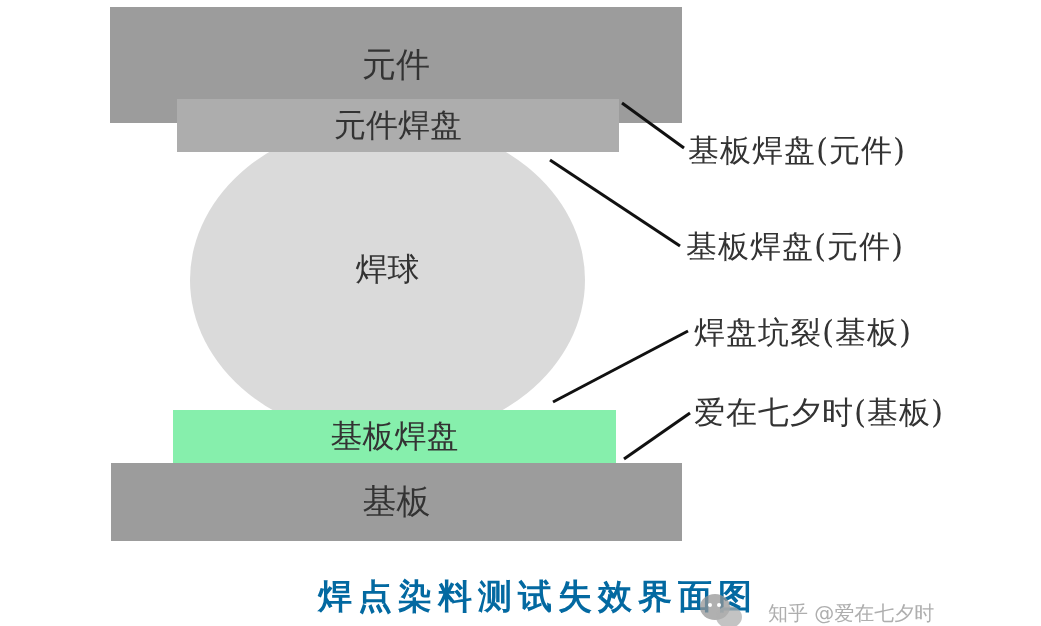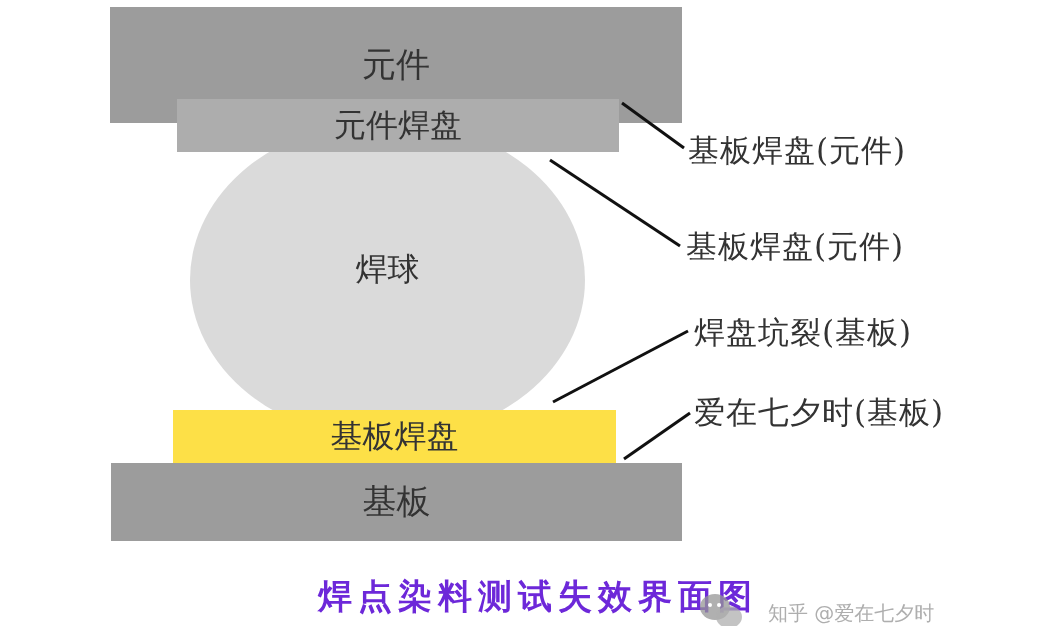--- a/index.html
+++ b/index.html
@@ -14,37 +14,37 @@
     color: #333333;
     box-sizing: border-box;
   }
   .component { left: 110px; top: 7px; width: 572px; height: 116px; background: #9c9c9c; font-size: 34px; }
   .comp-pad  { left: 177px; top: 99px; width: 442px; height: 53px; background: #adadad; font-size: 32px; text-align: center; }
   .ball {
     position: absolute; left: 190px; top: 120px; width: 395px; height: 320px;
     border-radius: 50%; background: #dadada;
   }
   .ball-label { left: 190px; top: 120px; width: 395px; height: 300px; font-size: 32px; background: transparent; }
-  .board-pad { left: 173px; top: 410px; width: 443px; height: 53px; background: #fde047; font-size: 32px; }
+  .board-pad { left: 173px; top: 410px; width: 443px; height: 53px; background: #86efac; font-size: 32px; }
   .board     { left: 111px; top: 463px; width: 571px; height: 78px; background: #9c9c9c; font-size: 34px; }
 
   svg.leaders { position: absolute; left: 0; top: 0; width: 1041px; height: 626px; pointer-events: none; }
 
   .callout {
     position: absolute; color: #333333; font-size: 31px; white-space: nowrap; letter-spacing: 1px;
   }
   .c1 { left: 688px; top: 130px; }
   .c2 { left: 686px; top: 226px; }
   .c3 { left: 694px; top: 312px; }
   .c4 { left: 694px; top: 392px; }
 
   .caption {
     position: absolute; left: 318px; top: 574px;
     font-family: "DejaVu Sans", "Liberation Sans", sans-serif;
-    font-weight: bold; font-size: 34px; color: #6d28d9; letter-spacing: 6px; white-space: nowrap;
+    font-weight: bold; font-size: 34px; color: #0369a1; letter-spacing: 6px; white-space: nowrap;
   }
   .watermark {
     position: absolute; left: 700px; top: 594px; display: flex; align-items: center; gap: 22px;
     color: rgba(160,160,160,0.85);
     font-family: "DejaVu Sans", "Liberation Sans", sans-serif; font-size: 20px; white-space: nowrap;
   }
   .wechat-icon { position: relative; width: 46px; height: 38px; }
   .wechat-icon .b1 { position: absolute; left: 0; top: 0; width: 30px; height: 26px; border-radius: 50%; background: rgba(150,150,150,0.75); }
   .wechat-icon .b2 { position: absolute; left: 16px; top: 12px; width: 26px; height: 22px; border-radius: 50%; background: rgba(175,175,175,0.75); }
   .wechat-icon .b1::before, .wechat-icon .b1::after { content: ""; position: absolute; top: 9px; width: 4px; height: 4px; border-radius: 50%; background: #fff; }

